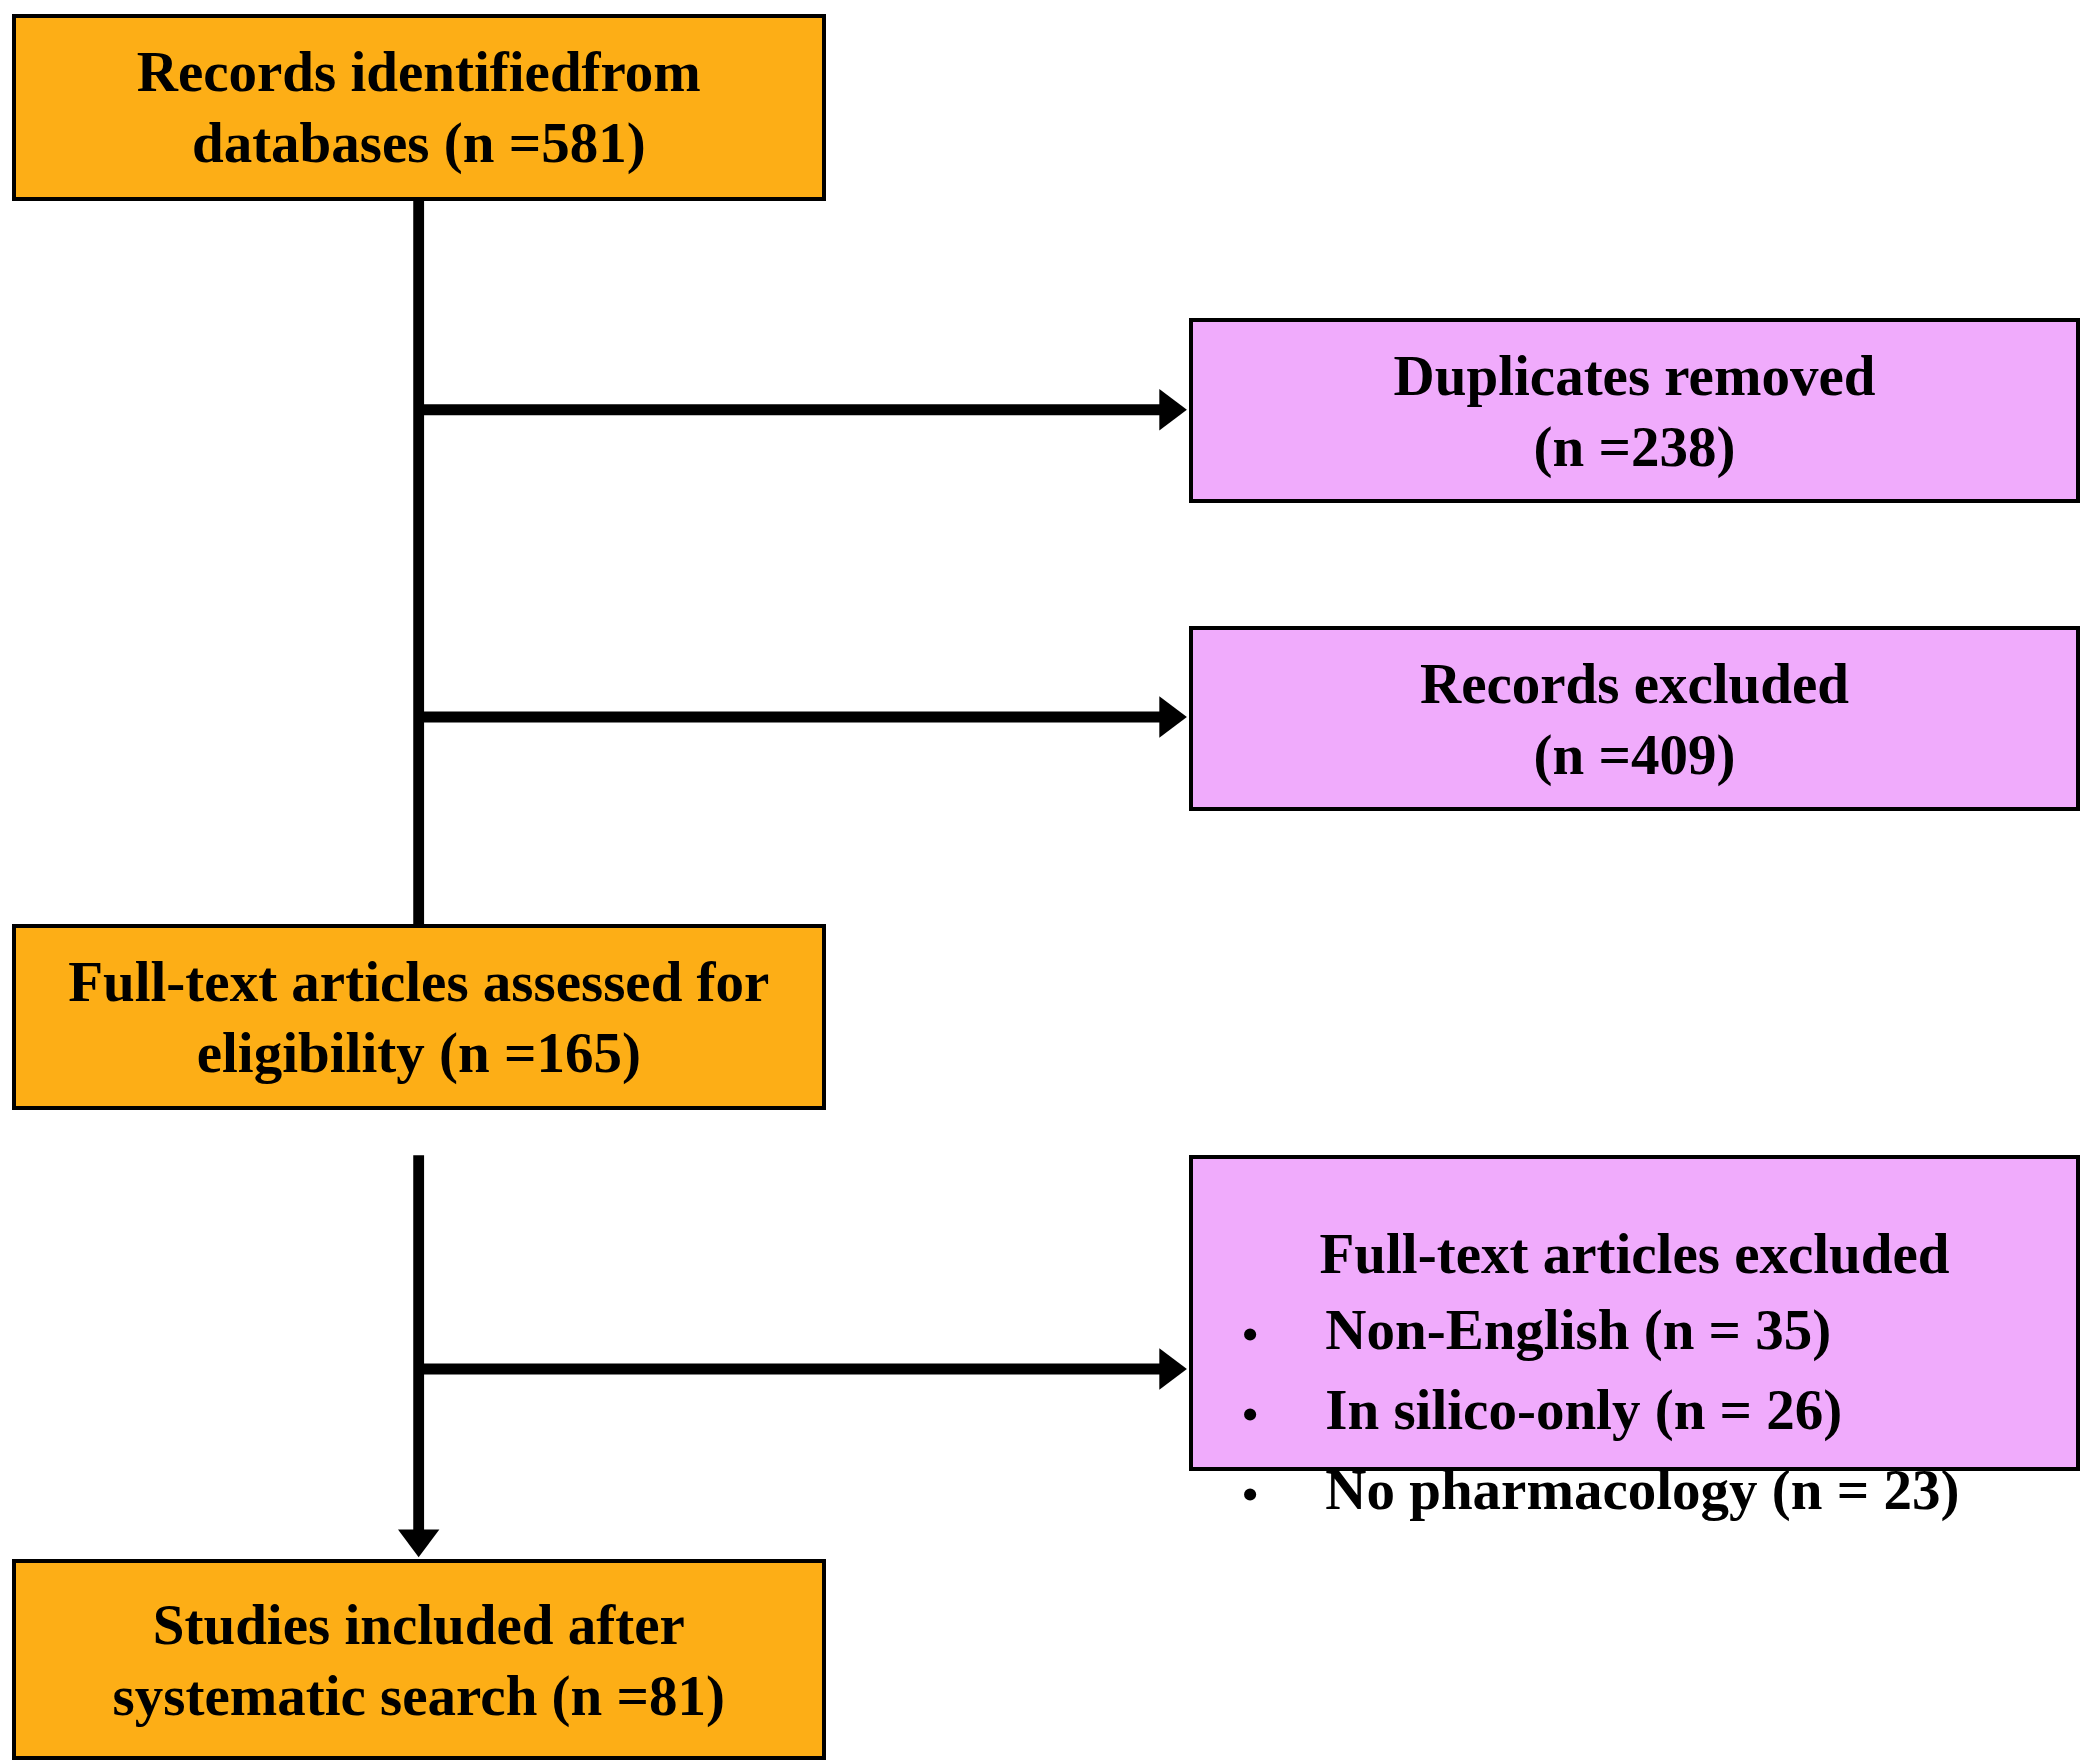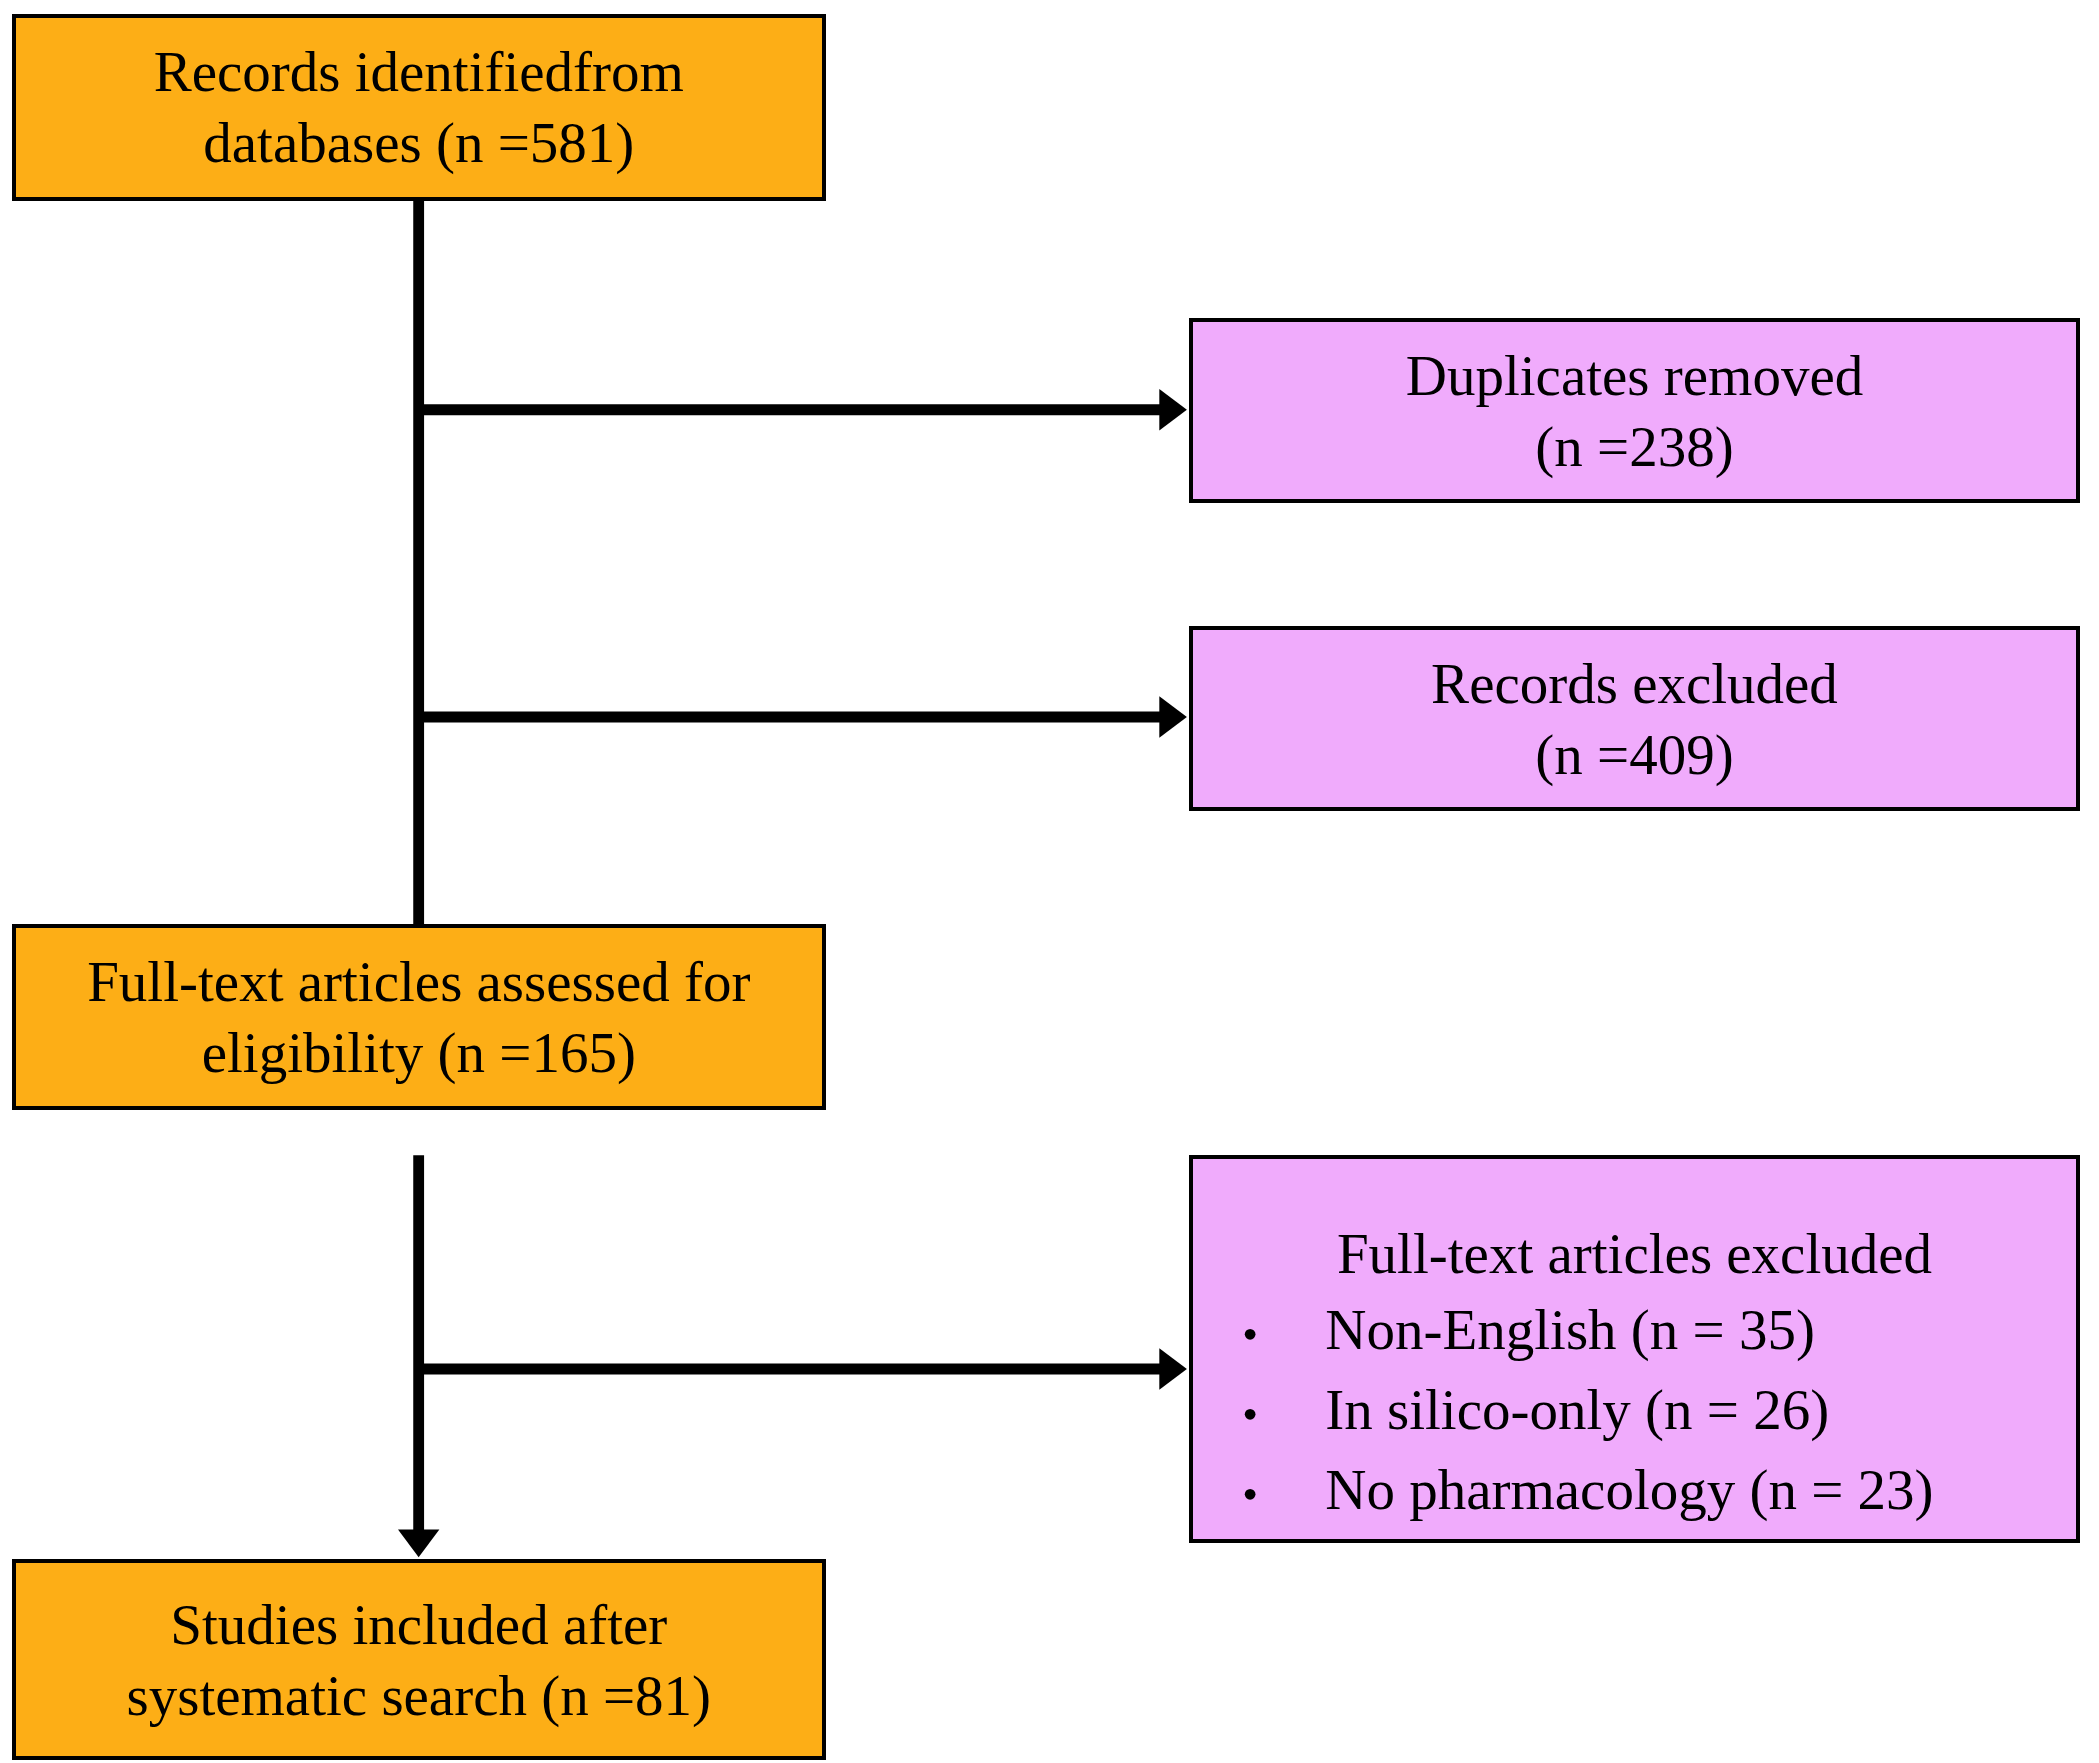--- a/index.html
+++ b/index.html
@@ -28,40 +28,41 @@
     position: absolute;
     box-sizing: border-box;
     border: 4.9px solid #000000;
     display: flex;
     flex-direction: column;
     justify-content: center;
     align-items: center;
     text-align: center;
     font-size: 57px;
     line-height: 71px;
+    font-weight: bold;
   }
   .box.stage {
     background: #FDAE16;
     left: 11.8px;
     width: 814px;
   }
   .box.exclusion {
     background: #f0abfc;
     left: 1189px;
     width: 891px;
   }
   .box-records-identified { top: 13.8px;   height: 187px; }
   .box-fulltext-assessed  { top: 924px;  height: 186px; }
   .box-studies-included   { top: 1559px; height: 201px; align-items: center; }
   .box-duplicates-removed { top: 318px;  height: 185px; }
   .box-records-excluded   { top: 626px;  height: 185px; }
 
   .box-fulltext-excluded {
     top: 1155px;
-    height: 388px;
+    height: 316px;
     justify-content: flex-start;
     align-items: stretch;
     text-align: left;
     padding: 57px 19.7px 19.7px 19.7px;
     line-height: 76px;
   }
   .excluded-heading {
     text-align: center;
     line-height: 76px;
   }

